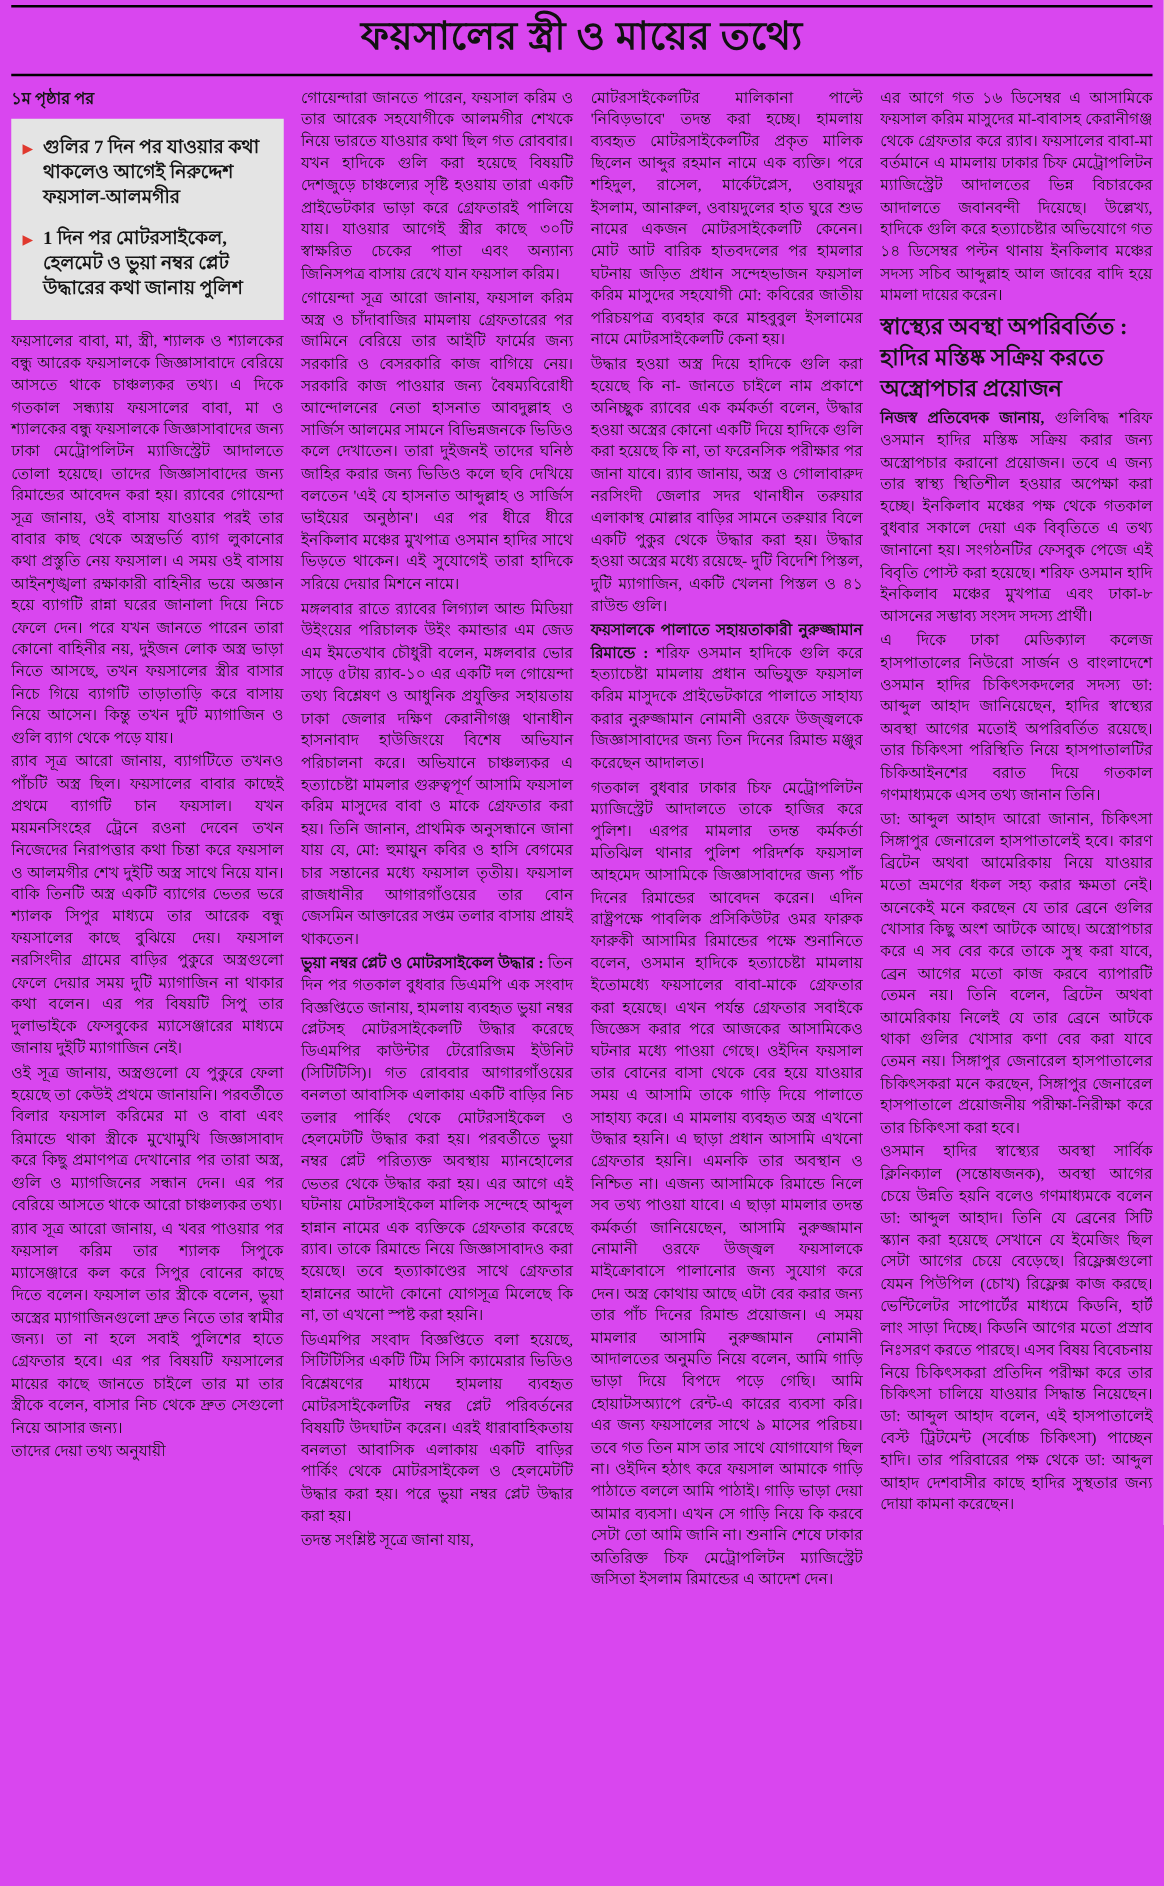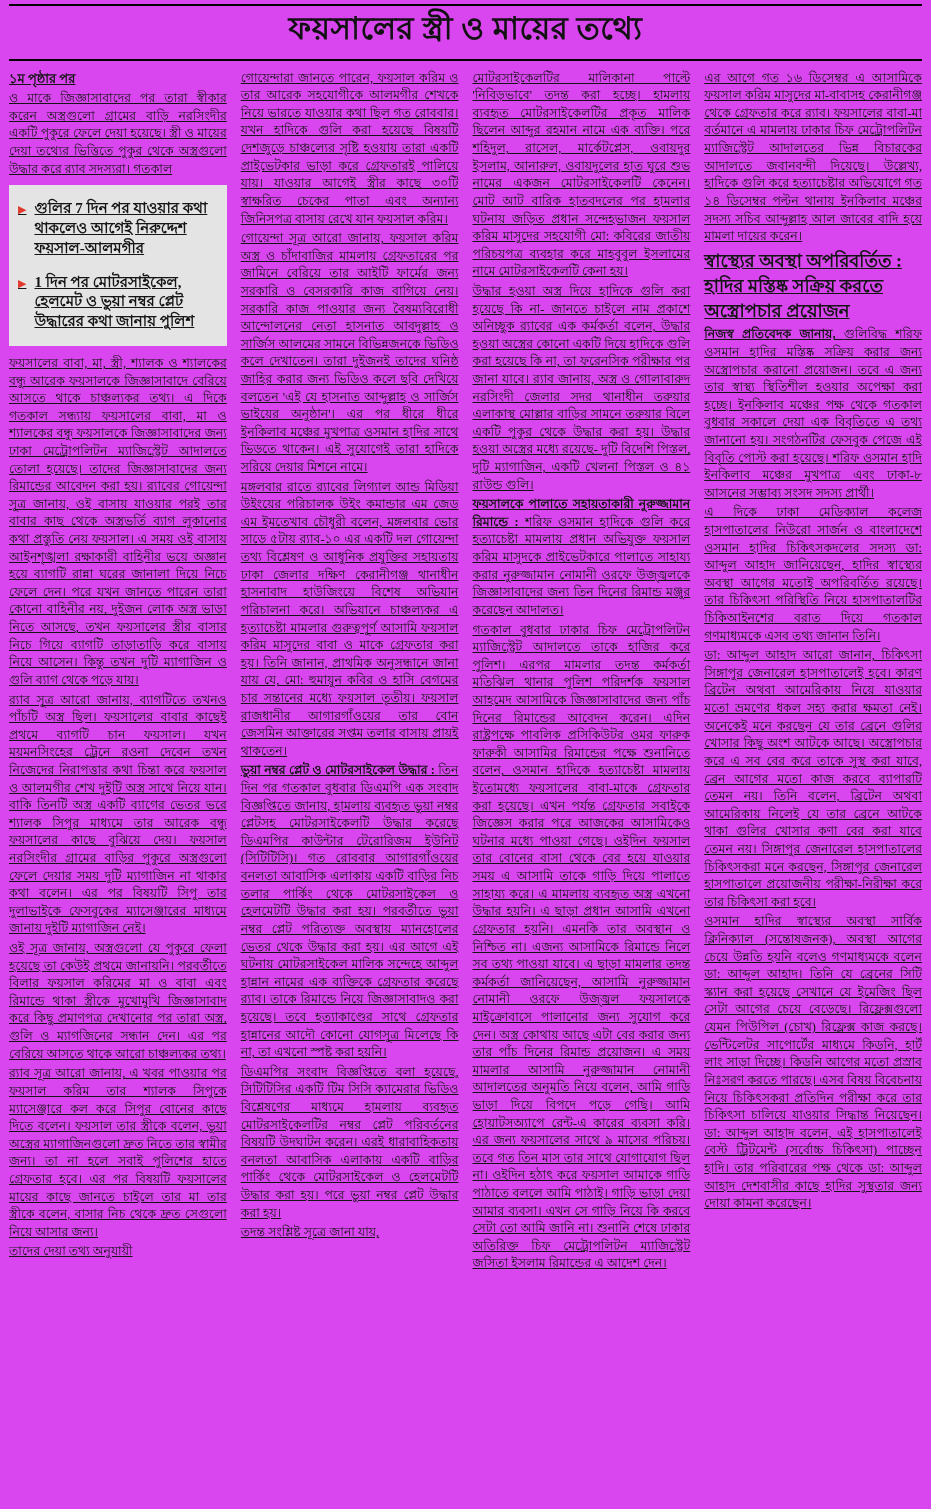--- a/index.html
+++ b/index.html
@@ -33,21 +33,20 @@
     gap: 14px;
     align-items: flex-start;
   }
   .col {
     flex: 1 1 0;
     min-width: 0;
     text-align: justify;
     font-size: 12.4px;
     line-height: 1.42;
     color: #151515;
-    text-decoration: underline;
   }
   .kicker {
     font-weight: 700;
     font-size: 13px;
     text-align: left;
     margin-bottom: 2px;
   }
   .para { margin: 0 0 2px 0; }
   .lead { font-weight: 700; }
   .subhead {
@@ -82,21 +81,20 @@
 </head>
 <body>
 
 <div class="page">
   <header class="masthead">
     <h1 class="headline">ফয়সালের স্ত্রী ও মায়ের তথ্যে</h1>
   </header>
   <main class="columns">
       <div class="col">
         <div class="kicker">১ম পৃষ্ঠার পর</div>
-        <p class="para">ও মাকে জিজ্ঞাসাবাদের পর তারা স্বীকার করেন অস্ত্রগুলো গ্রামের বাড়ি নরসিংদীর একটি পুকুরে ফেলে দেয়া হয়েছে। স্ত্রী ও মায়ের দেয়া তথ্যের ভিত্তিতে পুকুর থেকে অস্ত্রগুলো উদ্ধার করে র‍্যাব সদস্যরা। গতকাল</p>
         <div class="highlight-box">
           <div class="bullet-item">
             <span class="marker">▶</span>
             <span class="bullet-text">গুলির 7 দিন পর যাওয়ার কথা থাকলেও আগেই নিরুদ্দেশ ফয়সাল-আলমগীর</span>
           </div>
           <div class="bullet-item">
             <span class="marker">▶</span>
             <span class="bullet-text">1 দিন পর মোটরসাইকেল, হেলমেট ও ভুয়া নম্বর প্লেট উদ্ধারের কথা জানায় পুলিশ</span>
           </div>
         </div>

